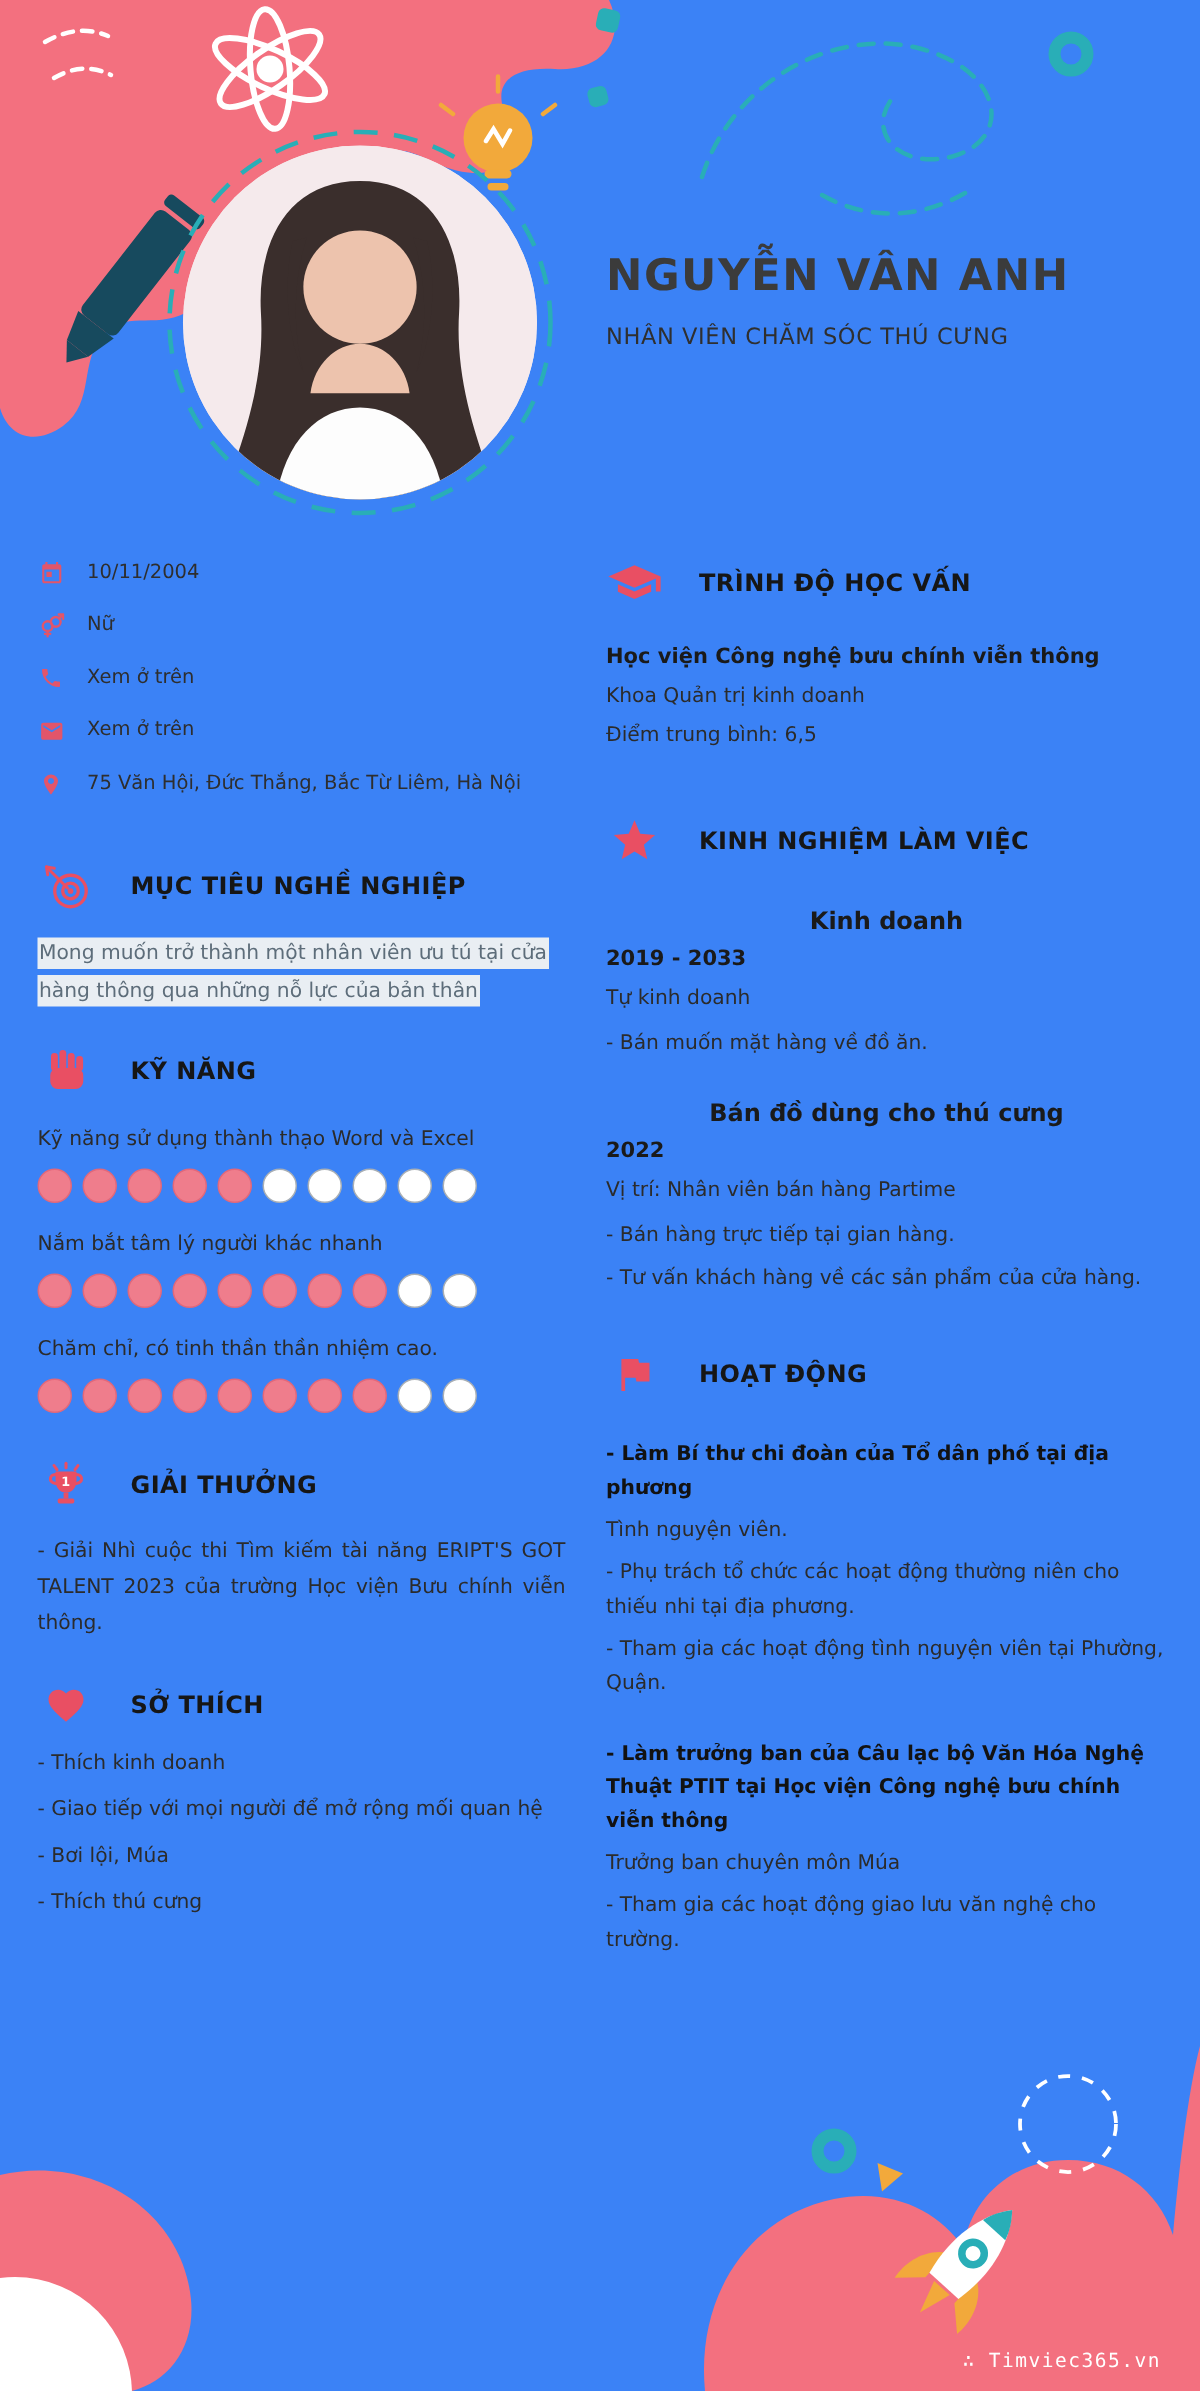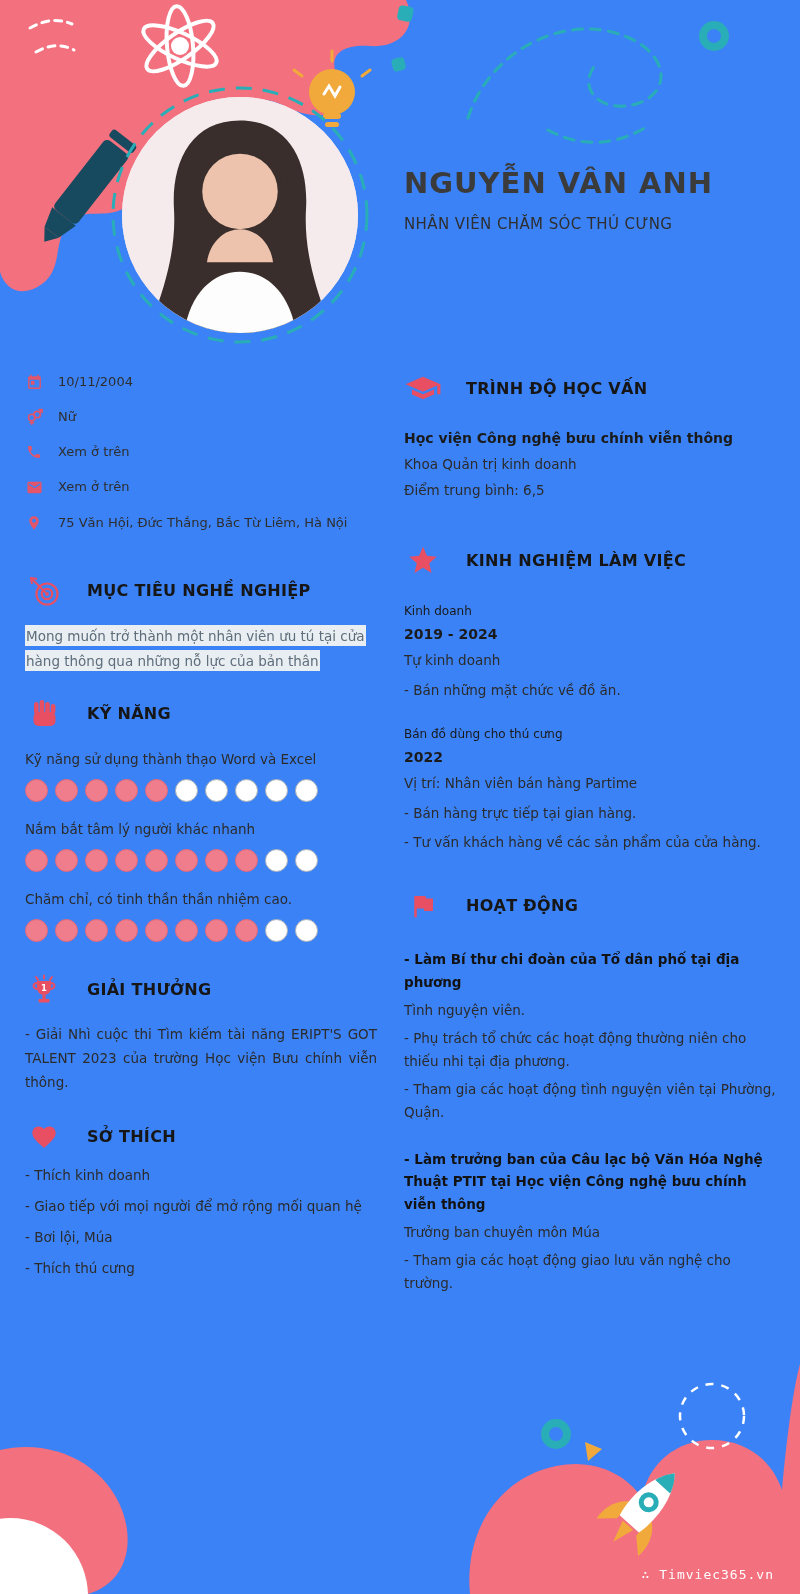--- a/index.html
+++ b/index.html
@@ -47,21 +47,21 @@
 
   .hobbies-sec { margin-top:24px; }
   .hobby-line { margin-top:9px; font-size:13.5px; line-height:1.65; color:#2b2b2b; }
   .hobby-list { margin-top:8px; }
 
   .edu-school { margin-top:24px; font-size:14px; font-weight:bold; color:#1a1a1a; }
   .edu-line { margin-top:10px; font-size:13.5px; color:#2b2b2b; }
 
   .exp-sec { margin-top:44px; }
   .job-block { margin-top:26px; }
-  .job-name { font-size:12px; font-weight:normal; color:#1a1a1a; }
+  .job-name { font-size:16px; font-weight:bold; color:#1a1a1a;text-align:center; }
   .job-period { margin-top:8px; font-size:14px; font-weight:bold; color:#1a1a1a; }
   .job-line { margin-top:8px; font-size:13.5px; line-height:1.6; color:#2b2b2b; }
 
   .act-sec { margin-top:34px; }
   .act-group { margin-top:24px; }
   .act-title { font-size:13.5px; font-weight:bold; line-height:1.7; color:#121212; }
   .act-line { margin-top:5px; font-size:13.5px; line-height:1.7; color:#2b2b2b; }
 
   .footer-brand { position:absolute; right:26px; bottom:12px; color:#ffffff;
                   font-family:"DejaVu Sans Mono","Liberation Mono",monospace;
@@ -315,23 +315,23 @@
         <span class="sec-icon">
           <svg width="34" height="33" viewBox="0 0 24 24">
               <path fill="#E94F63" d="M12 17.27L18.18 21l-1.64-7.03L22 9.24l-7.19-.61L12 2 9.19 8.63 2 9.24l5.46 4.73L5.82 21z"></path>
             </svg>
         </span>
         <span>KINH NGHIỆM LÀM VIỆC</span>
       </div>
 
       <div class="job-block">
         <div class="job-name">Kinh doanh</div>
-        <div class="job-period">2019 - 2024</div>
+        <div class="job-period">2019 - 2033</div>
         <div class="job-line">Tự kinh doanh</div>
-        <div class="job-line">- Bán những mặt chức về đồ ăn.</div>
+        <div class="job-line">- Bán muốn mặt hàng về đồ ăn.</div>
       </div>
 
       <div class="job-block">
         <div class="job-name">Bán đồ dùng cho thú cưng</div>
         <div class="job-period">2022</div>
         <div class="job-line">Vị trí: Nhân viên bán hàng Partime</div>
         <div class="job-line">- Bán hàng trực tiếp tại gian hàng.</div>
         <div class="job-line">- Tư vấn khách hàng về các sản phẩm của cửa hàng.</div>
       </div>
     </div>

